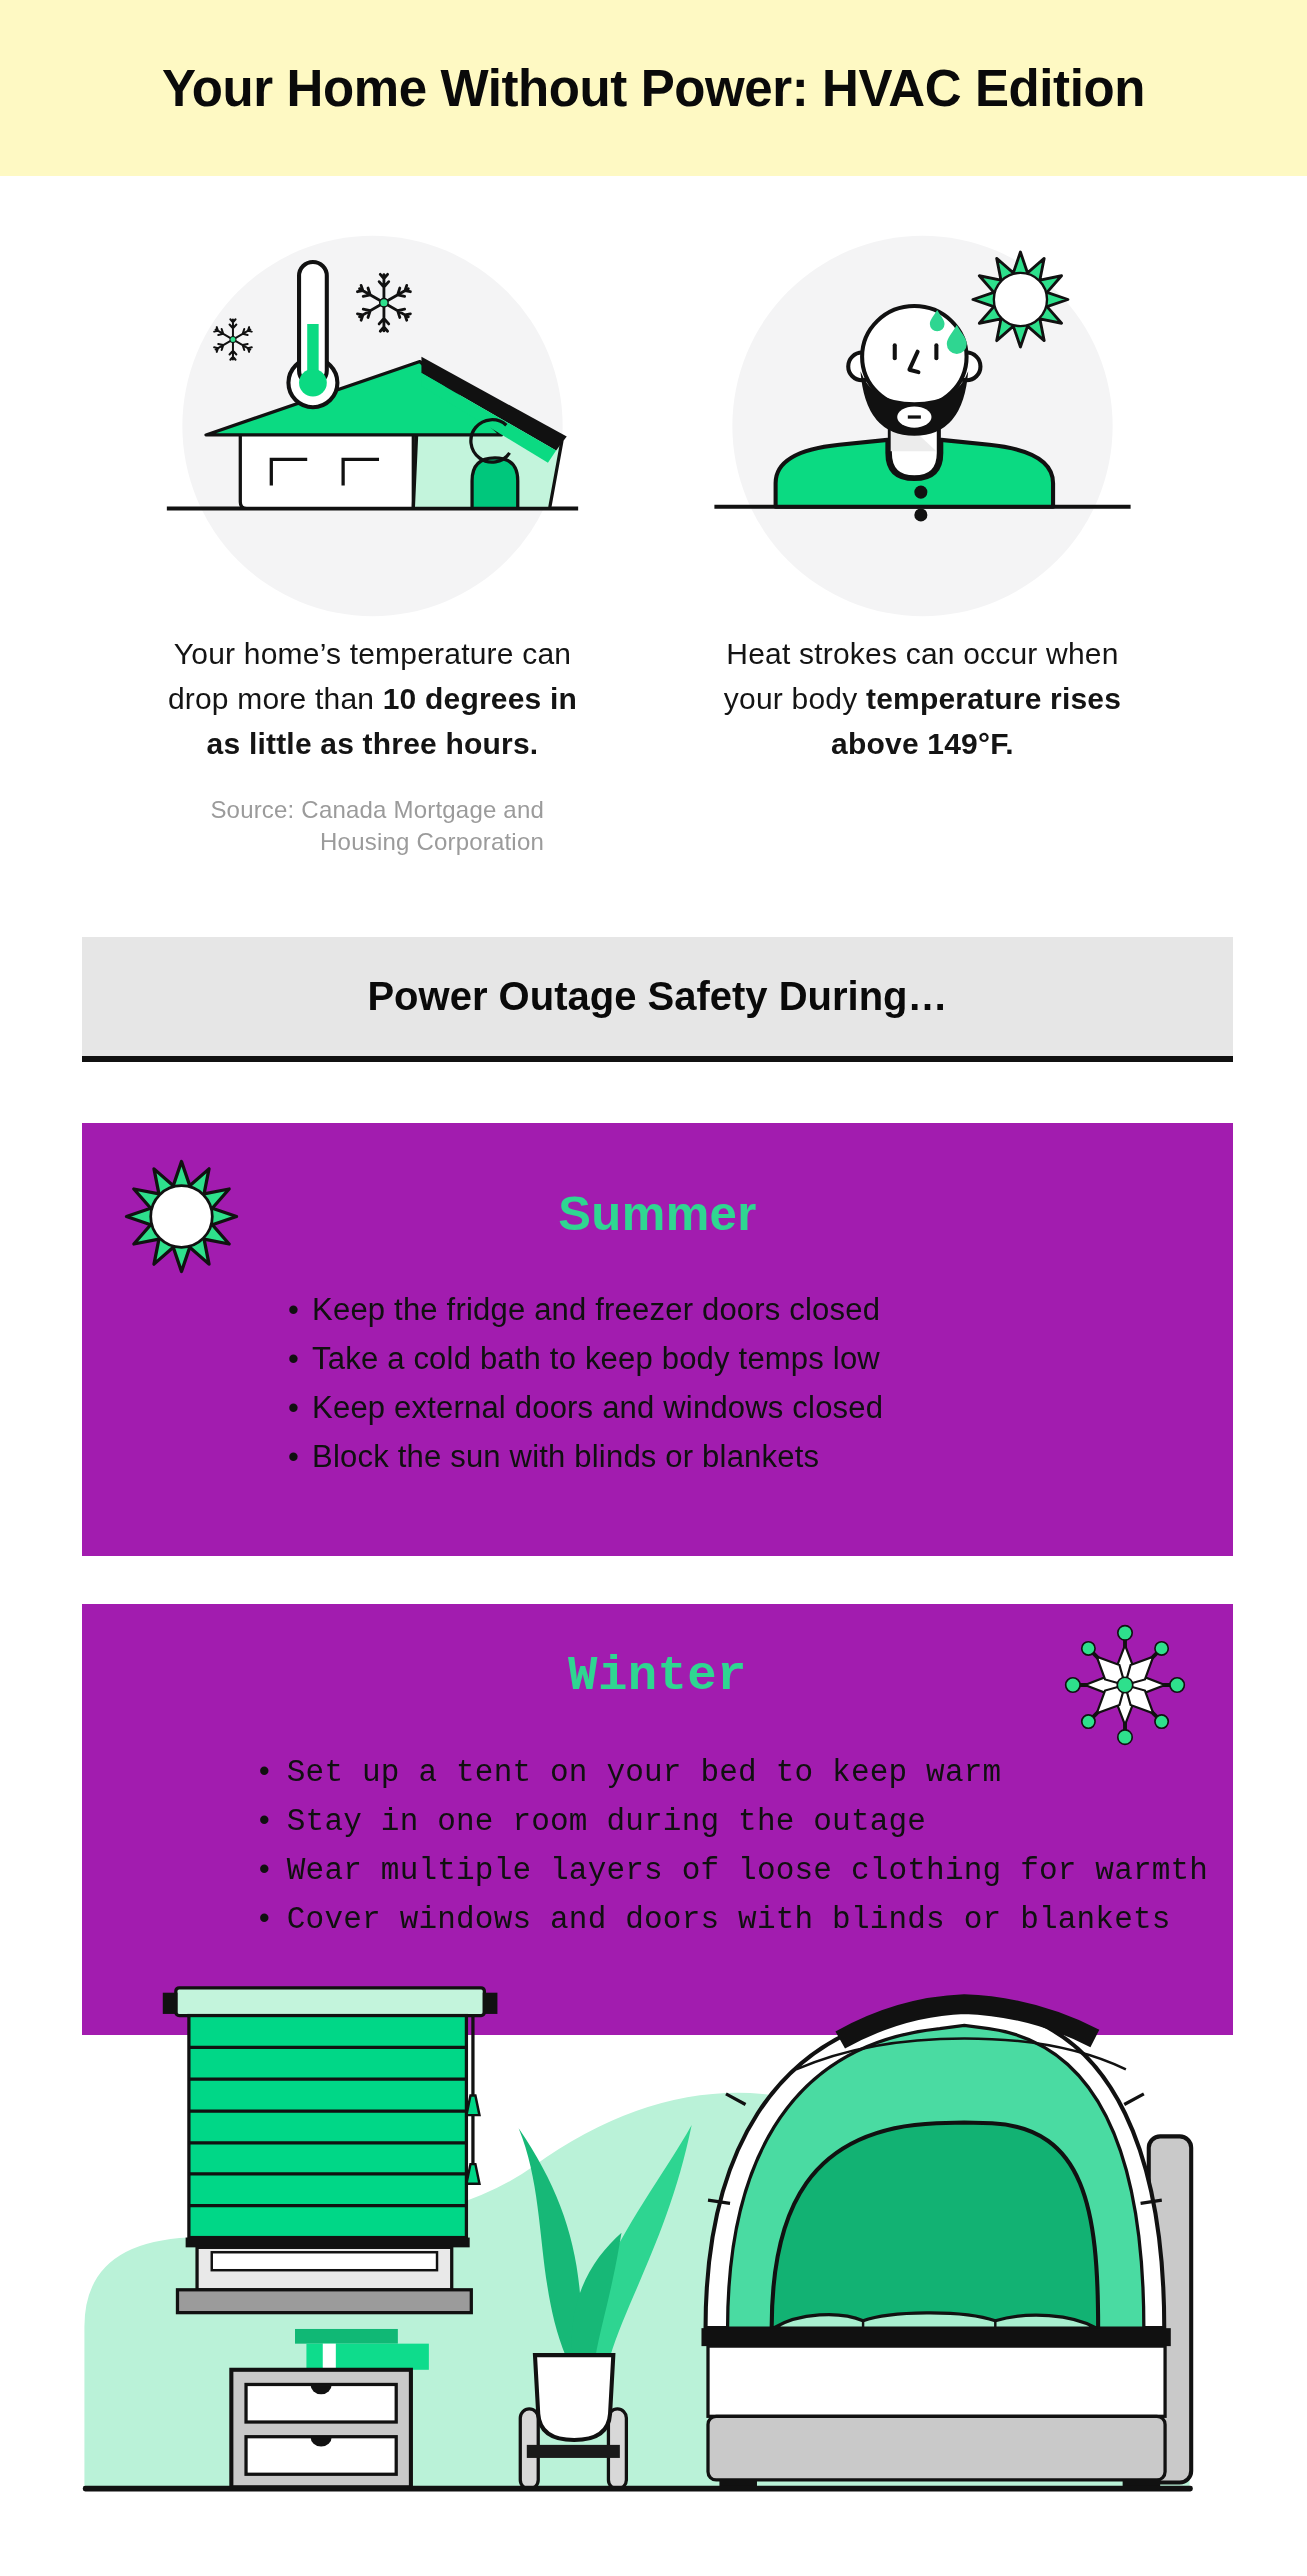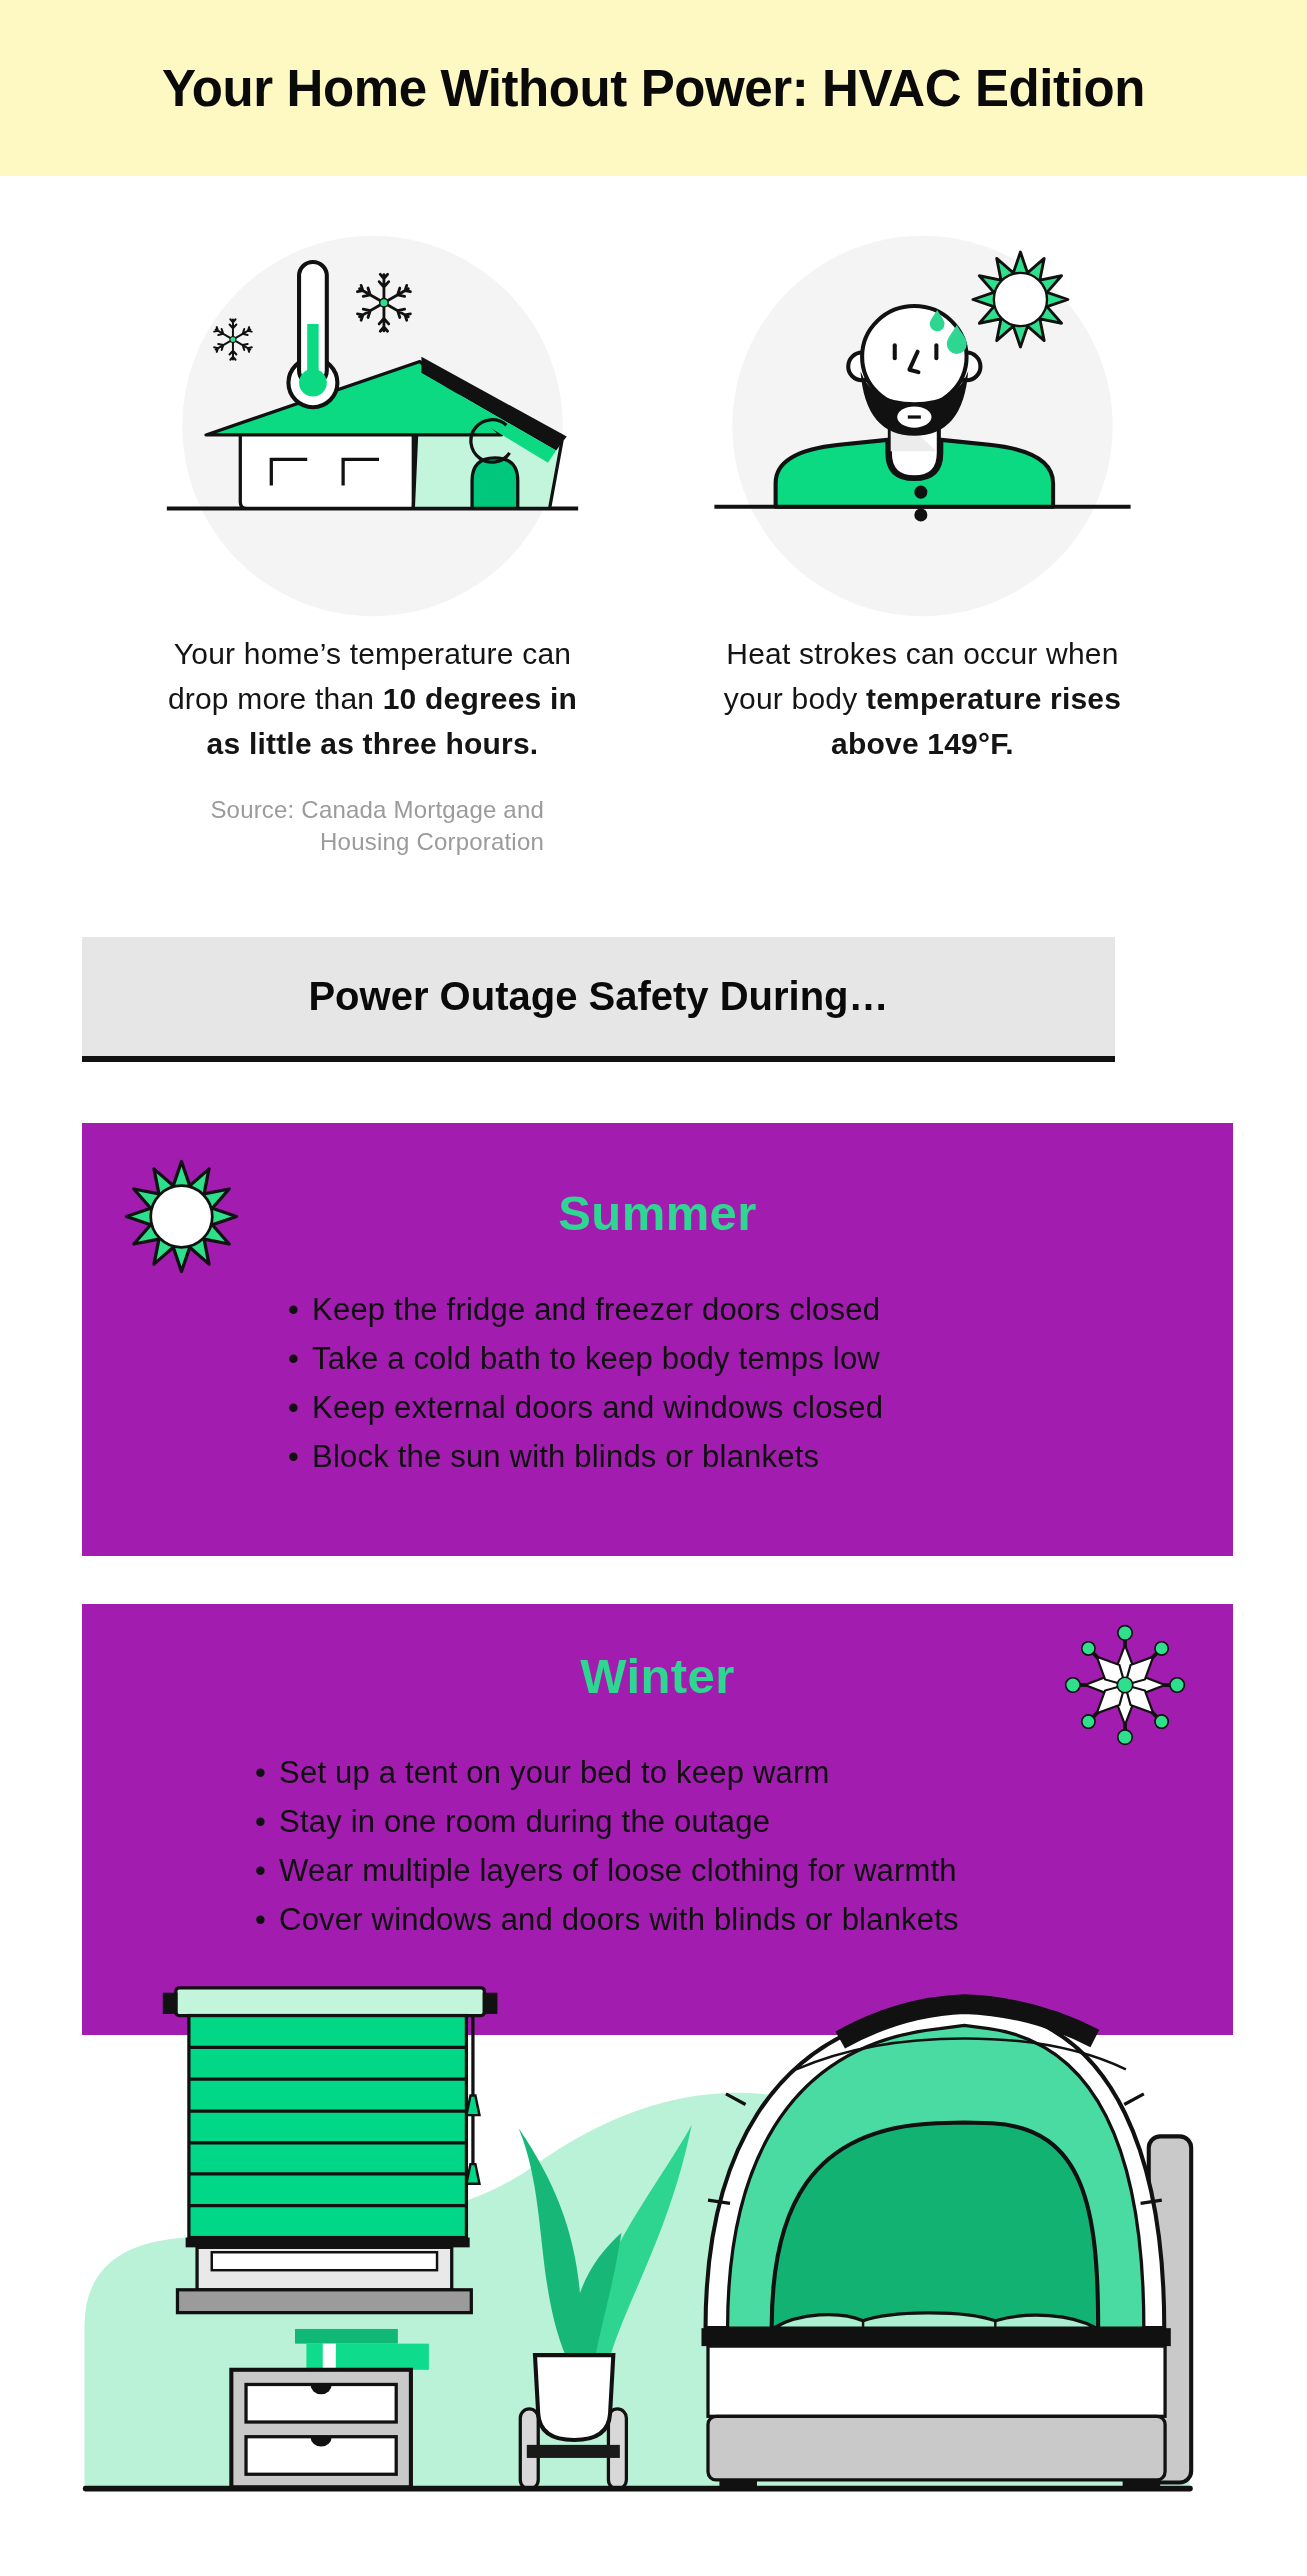--- a/index.html
+++ b/index.html
@@ -22,28 +22,28 @@
     margin:13px auto 0;width:445px;font-size:30px;line-height:1.5;
     color:#141414;letter-spacing:0.2px;
   }
   .stat-text strong{font-weight:700;}
   .stat-source{
     margin:28px auto 0;font-size:24px;line-height:1.35;color:#9b9b9b;letter-spacing:0.2px;text-align:right;
   }
   .col-left .stat-source{width:343px;}
   .col-right .stat-source{width:400px;}
   .divider{
-    position:absolute;left:82px;top:937px;width:1033px;height:119px;
+    position:absolute;left:82px;top:937px;width:1151px;height:119px;
     background:#e6e6e6;border-bottom:6.5px solid #111;
     display:flex;align-items:center;justify-content:center;
   }
   .divider h2{margin:0;font-size:40px;font-weight:700;color:#0a0a0a;}
   .panel{position:absolute;left:82px;width:1151px;background:#a21caf;}
   #summer-panel{top:1123px;height:433px;}
-  #winter-panel{top:1604px;height:431px;}
+  #winter-panel{top:1604px;height:431px;font-family:Liberation Mono, monospace;}
   .panel h3{
     margin:0;position:absolute;left:0;width:100%;text-align:center;
     font-size:49px;font-weight:700;color:#2fd691;letter-spacing:0.4px;
   }
   #summer-panel h3{top:62px;}
   #winter-panel h3{top:44px;}
   .panel ul{
     margin:0;padding:0;list-style:none;position:absolute;
     font-size:31px;line-height:49px;color:#101010;letter-spacing:0.2px;
   }

